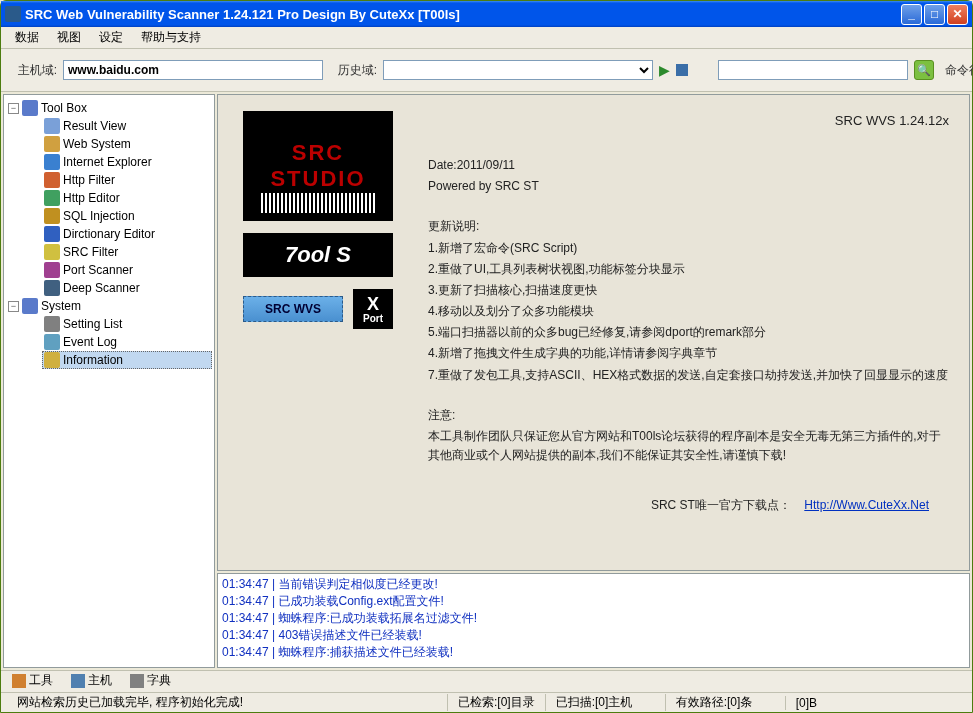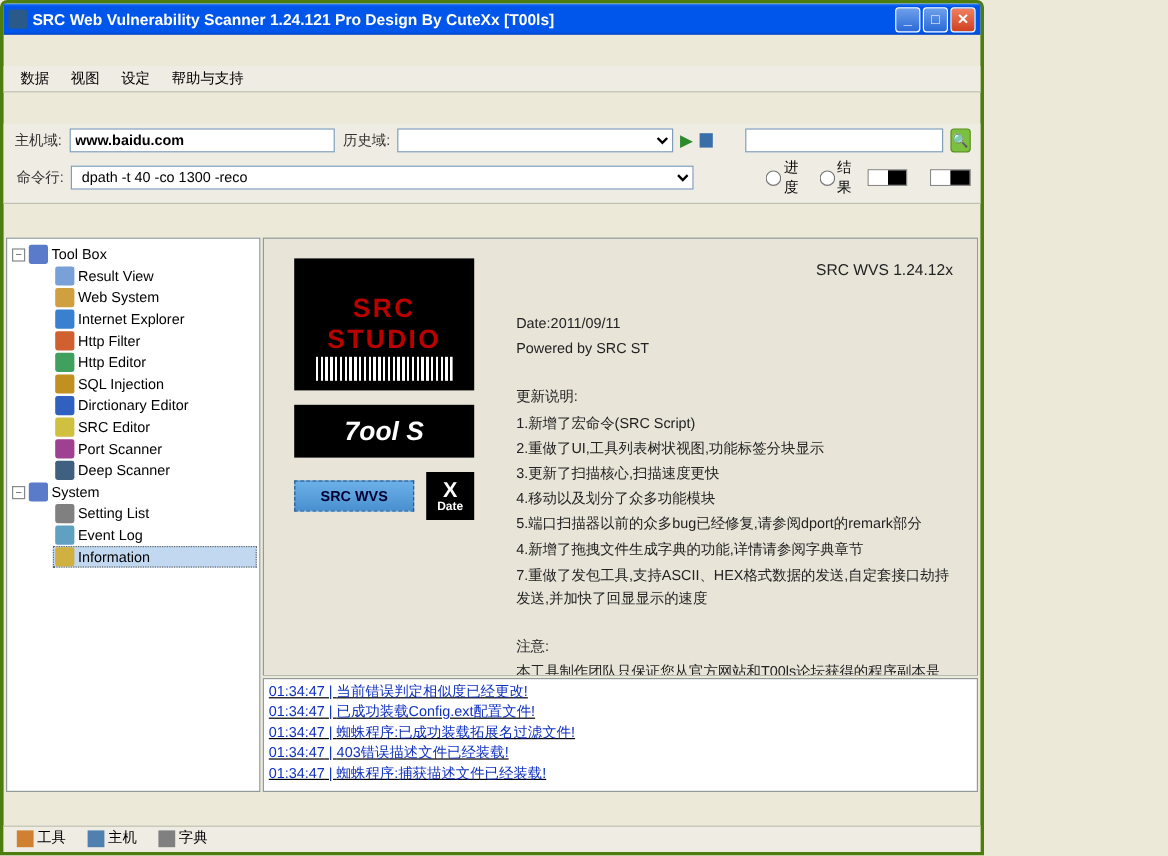--- a/index.html
+++ b/index.html
@@ -1,26 +1,26 @@
 <!DOCTYPE html>
 <html><head>
 <meta charset="utf-8">
 <style>
 * { box-sizing: border-box; margin: 0; padding: 0; }
 body { font-family: "Microsoft YaHei", "SimSun", Arial, sans-serif; font-size: 12px; background: #ece9d8; overflow: hidden; }
-.window { width: 820px; height: 713px; border: 3px solid #4d7c0f; border-radius: 6px 6px 0 0; display: flex; flex-direction: column; background: #ece9d8; gap: 26px; }
+.window { width: 973px; height: 713px; border: 1px solid #4d7c0f; border-radius: 6px 6px 0 0; display: flex; flex-direction: column; background: #ece9d8; }
 .titlebar { height: 26px; background: linear-gradient(to bottom, #3c8cf0 0%, #0055ea 8%, #0055ea 92%, #0040c0 100%); display: flex; align-items: center; padding: 0 4px; color: #fff; font-weight: bold; font-size: 13px; }
 .titlebar-icon { width: 16px; height: 16px; margin-right: 4px; background: #2a5a8a; border-radius: 2px; display:inline-block;}
 .titlebar-controls { margin-left: auto; display: flex; gap: 2px; }
 .tbtn { width: 21px; height: 21px; border: 1px solid #fff; border-radius: 3px; display: flex; align-items: center; justify-content: center; font-size: 12px; font-weight: bold; cursor: pointer; }
 .tbtn.min, .tbtn.max { background: linear-gradient(#6fa0e8,#2a6ad8); color:#fff;}
 .tbtn.close { background: linear-gradient(#f08060,#d04020); color:#fff;}
 .menubar { height: 22px; background: #efece3; border-bottom: 1px solid #c0c0b0; display: flex; align-items: center; padding: 0 6px; gap: 2px; }
 .menu-item { padding: 2px 8px; cursor: pointer; }
-.toolbar { background: #efece3; border-bottom: 1px solid #c0c0b0; padding: 4px 8px; display: flex; flex-direction: column; gap: 4px; }
+.toolbar { background: #efece3; border-bottom: 1px solid #c0c0b0; padding: 4px 8px; display: flex; flex-direction: row; gap: 4px; align-items: center; }
 .tool-row { display: flex; align-items: center; gap: 6px; }
 .label { width: 48px; text-align: right; color: #333; }
 .text-input { border: 1px solid #7f9db9; background: #fff; height: 20px; padding: 0 4px; font-family: inherit; font-size: 12px; }
 .combo { border: 1px solid #7f9db9; background: #fff; height: 20px; padding: 0 4px; font-family: Liberation Sans, sans-serif; font-size: 12px; }
 .play-btn { color: #2c8a2c; font-size: 14px; cursor: pointer; }
 .stop-btn { width:12px; height:12px; background:#3a6ea8; display:inline-block; cursor:pointer;}
 .search-icon-btn { width:20px; height:20px; background:#7cc040; border:1px solid #5a9020; border-radius:3px; display:flex; align-items:center; justify-content:center; color:#fff; font-size:11px; cursor:pointer;}
 .radio-wrap { display: flex; align-items: center; gap: 2px; margin-left:4px;}
 .swatch-half { display:flex; width:38px; height:14px; border:1px solid #888;}
 .swatch-half > div{flex:1;}
@@ -40,21 +40,21 @@
 .logo-tools { width:150px; height:44px; background:#000; color:#fff; display:flex; align-items:center; justify-content:center; font-size:22px; font-family:Arial; font-weight:bold; font-style:italic;}
 .logo-row { display:flex; gap:10px; align-items:center;}
 .logo-wvs { width:100px; height:26px; background:linear-gradient(#6bb0e8,#4a90d0); border:1px dashed #2a5a8a; color:#003; font-weight:bold; font-size:12px; display:flex; align-items:center; justify-content:center;}
 .logo-xcute { width:40px; height:40px; background:#000; color:#fff; display:flex; flex-direction:column; align-items:center; justify-content:center; font-size:10px; font-weight:bold;}
 .logo-xcute .x{font-size:18px;line-height:1;}
 .text-col { flex:1; font-size:12px; line-height:1.6; color:#222;}
 .text-col .title { text-align:right; font-size:13px; margin-bottom:24px;}
 .text-col p { margin-bottom:2px;}
 .link { color:#0030c0; text-decoration:underline; cursor:pointer;}
 .download-row { text-align:right; margin-top:30px; padding-right:20px;}
-.log-panel { height: 95px; margin: 2px; border: 1px solid #919b9c; background: #fff; overflow-y: scroll; padding: 2px 4px; font-size:12px; position:relative;text-decoration:underline;}
+.log-panel { height: 95px; margin: 2px; border: 1px solid #919b9c; background: #fff; overflow-y: scroll; padding: 2px 4px; font-size:12px; position:relative;}
 .log-line { color:#1030c0; white-space:nowrap;}
 .log-line .ts { color:#1030c0;}
 .bottom-nav { height: 22px; background: #efece3; border-top: 1px solid #c0c0b0; display: flex; align-items: flex-end; padding: 0 4px; gap: 4px; }
 .nav-tab { display:flex; align-items:center; gap:3px; padding:2px 6px; cursor:pointer; border:1px solid transparent;}
 .nav-icon { width:14px; height:14px; display:inline-block;}
 .statusbar { height: 20px; background: #efece3; border-top: 1px solid #c0c0b0; display: flex; align-items: center; padding: 0 6px; font-size: 12px; }
 .status-cell { border-left:1px solid #c0c0b0; padding:0 10px;}
 .status-cell:first-child{border-left:none; flex:0 0 440px;}
 </style>
 </head>
@@ -146,21 +146,21 @@
       <div class="tree-node indent2">
           <span class="tree-icon" style="background:#c09020"></span>
           <span>SQL Injection</span>
         </div>
       <div class="tree-node indent2">
           <span class="tree-icon" style="background:#3060c0"></span>
           <span>Dirctionary Editor</span>
         </div>
       <div class="tree-node indent2">
           <span class="tree-icon" style="background:#d0c040"></span>
-          <span>SRC Editor</span>
+          <span>SRC Filter</span>
         </div>
       <div class="tree-node indent2">
           <span class="tree-icon" style="background:#a04090"></span>
           <span>Port Scanner</span>
         </div>
       <div class="tree-node indent2">
           <span class="tree-icon" style="background:#406080"></span>
           <span>Deep Scanner</span>
         </div>
       <div class="tree-node">
@@ -189,21 +189,21 @@
             <div class="logo-src">
               <div>SRC</div>
               <div>STUDIO</div>
               <div class="barcode"></div>
             </div>
             <div class="logo-tools">7ool S</div>
             <div class="logo-row">
               <div class="logo-wvs">SRC WVS</div>
               <div class="logo-xcute">
                   <span class="x">X</span>
-                  <span>Date</span>
+                  <span>Port</span>
                 </div>
             </div>
           </div>
           <div class="text-col">
             <div class="title">SRC WVS 1.24.12x</div>
             <p>Date:2011/09/11</p>
             <p>Powered by SRC ST</p>
             <br>
             <p>更新说明:</p>
             <p>1.新增了宏命令(SRC Script)</p>
@@ -243,14 +243,21 @@
     <span class="nav-tab">
         <span class="nav-icon" style="background:#5080b0"></span>
         <span>主机</span>
       </span>
     <span class="nav-tab">
         <span class="nav-icon" style="background:#808080"></span>
         <span>字典</span>
       </span>
   </div>
 
+  <div class="statusbar">
+    <span class="status-cell">网站检索历史已加载完毕, 程序初始化完成!</span>
+    <span class="status-cell">已检索:[0]目录</span>
+    <span class="status-cell" style="flex:0 0 120px">已扫描:[0]主机</span>
+    <span class="status-cell" style="flex:0 0 120px">有效路径:[0]条</span>
+    <span class="status-cell">[0]B</span>
+  </div>
 
 </div>
 
 </body></html>

